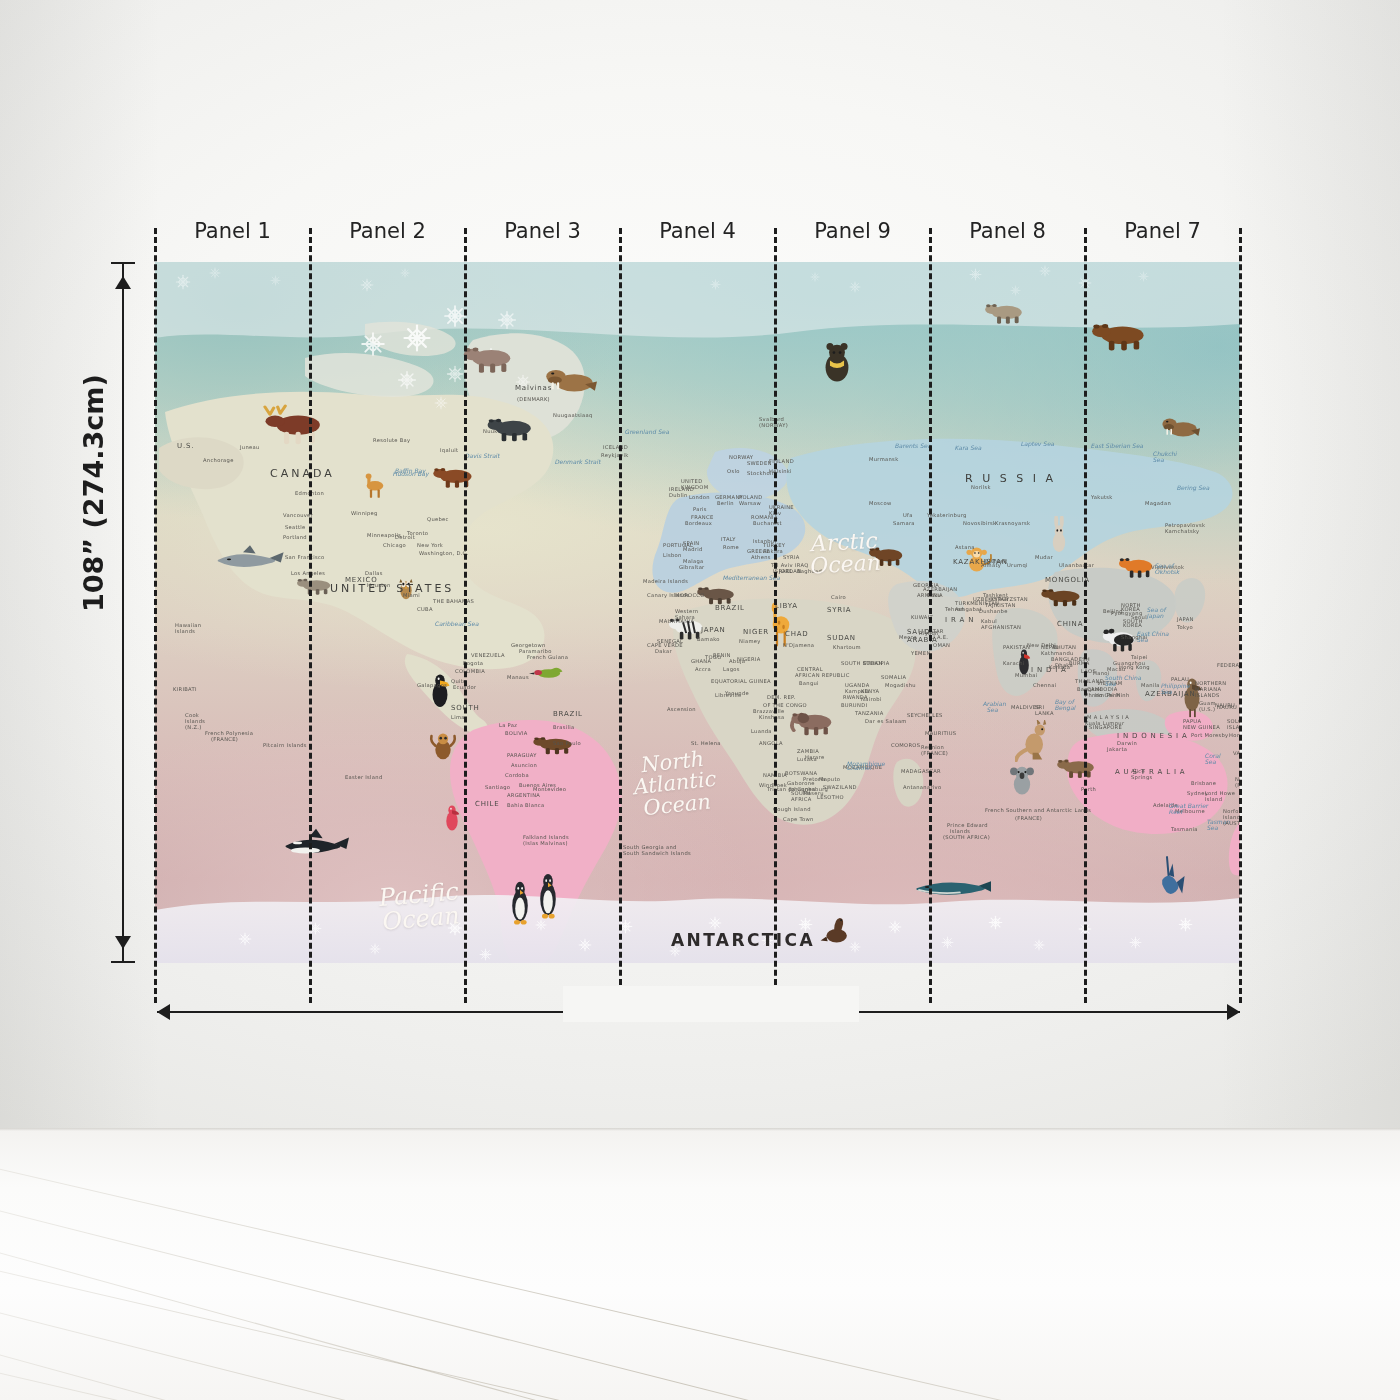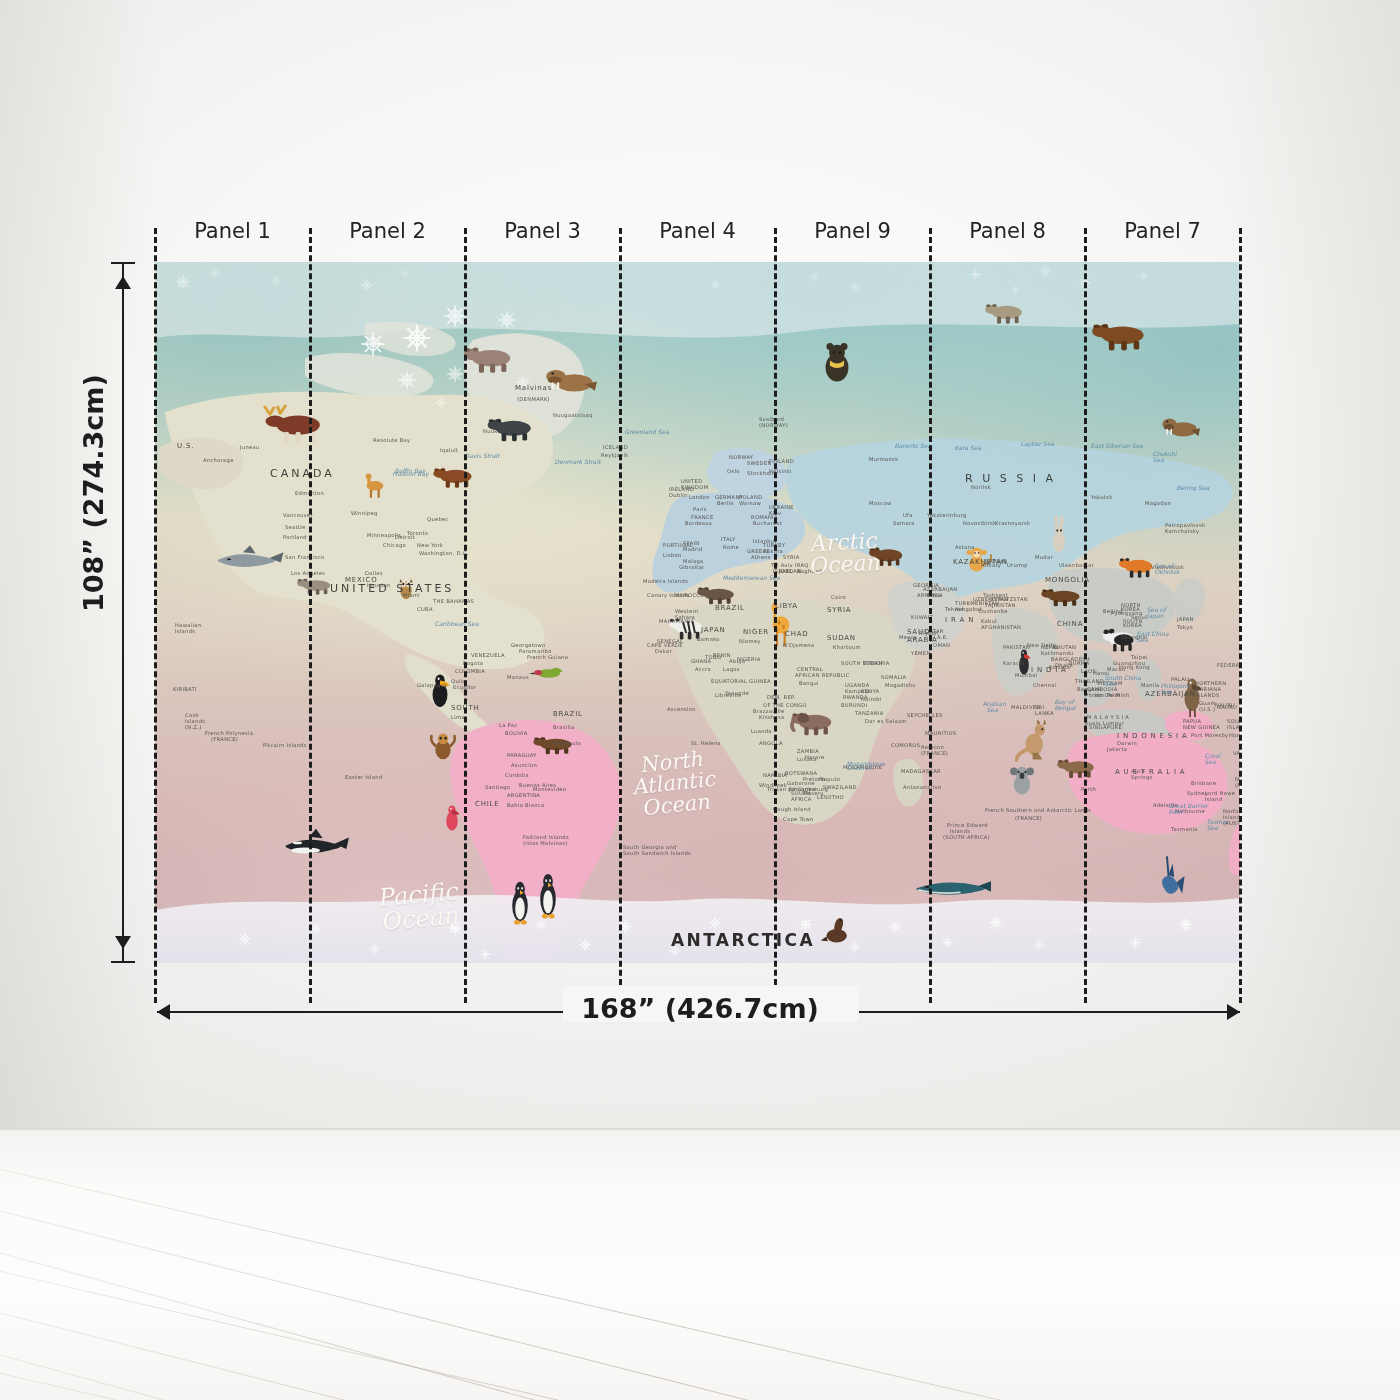--- a/index.html
+++ b/index.html
@@ -1420,16 +1420,15 @@
     <div class="cap b"></div>
     <div class="arrowhead ah-up" style="left:-7px; top:14px;"></div>
     <div class="arrowhead ah-down" style="left:-7px; bottom:14px;"></div>
   </div>
   <div class="dim-v-text">108” (274.3cm)</div>
 
   <div class="dim-h-line"></div>
   <div class="arrowhead ah-left" style="left:157px;  top:1004px;"></div>
   <div class="arrowhead ah-right" style="left:1227px; top:1004px;"></div>
   <div class="dim-h-mask"></div>
-  <div class="dim-h-text">168” (426.7cm)</div>
 
 
 </div>
 
 </body></html>

